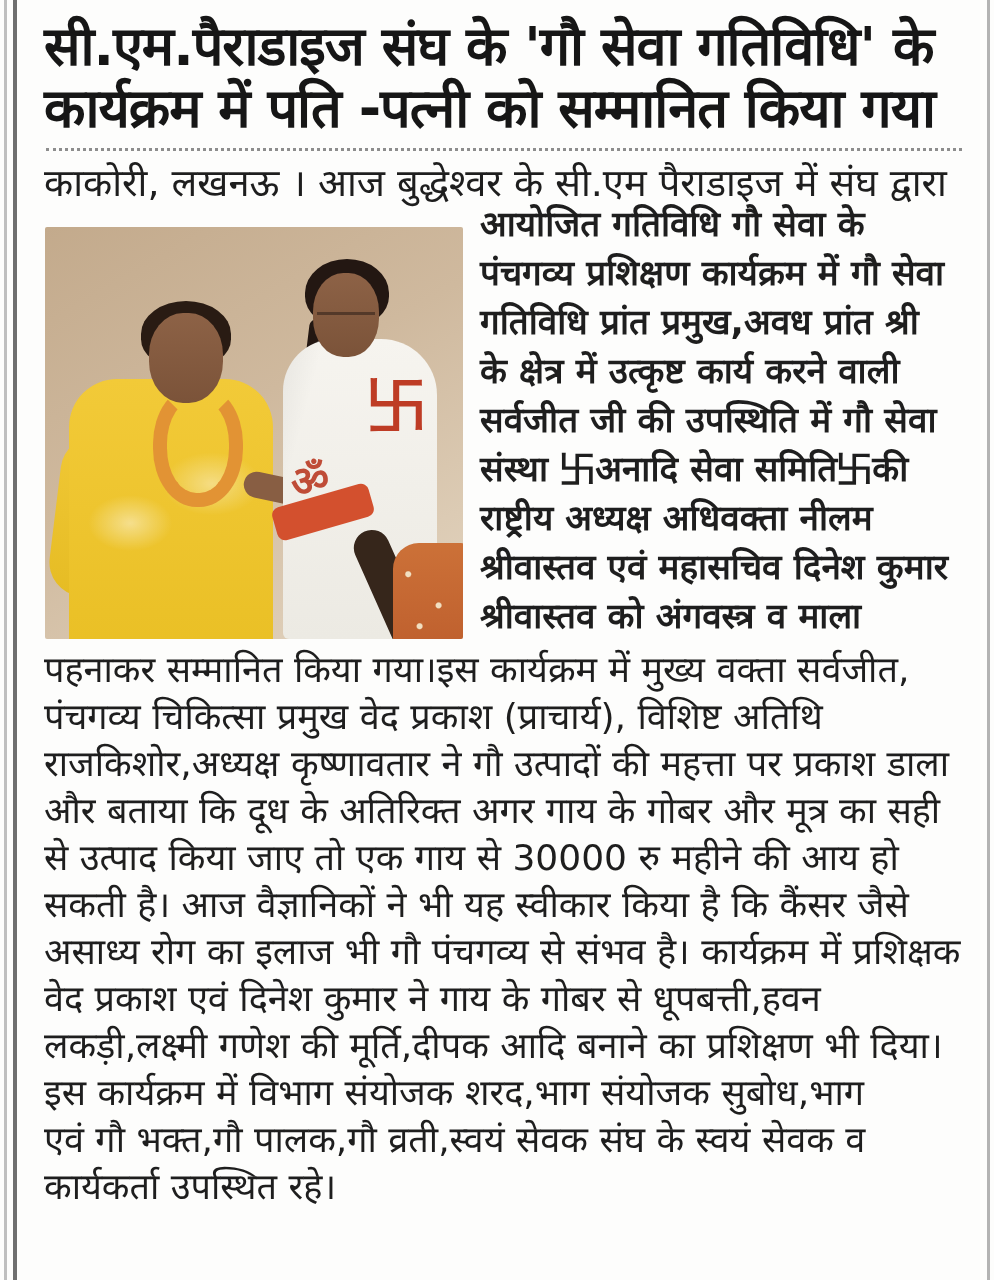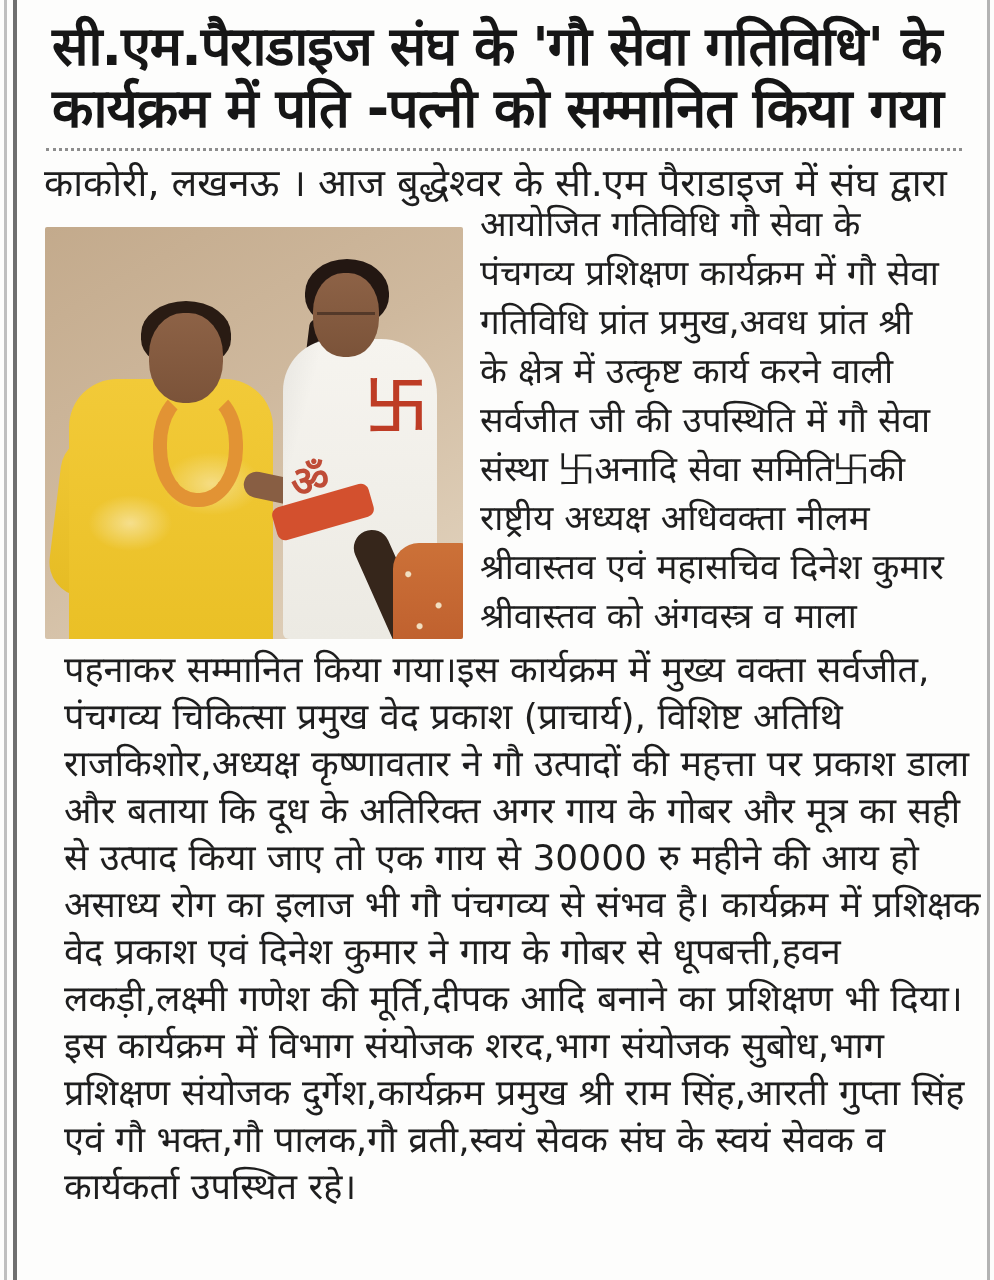--- a/index.html
+++ b/index.html
@@ -10,21 +10,21 @@
     font-family:"DejaVu Sans", sans-serif;
   }
   .vrule { position:absolute; top:0; height:100%; }
   .rule-left-outer { left:4px; width:3px; background:#bfbfbf; }
   .rule-left-inner { left:13px; width:4px; background:#6f6f6f; }
   .rule-right { left:987px; width:3px; background:#b3b3b3; }
 
   .headline {
     position:absolute; left:44px; top:16px; width:930px;
     font-size:54px; font-weight:bold; color:#161616;
-    line-height:62px; letter-spacing:-1px;margin-left:8px;
+    line-height:62px; letter-spacing:-1px;
   }
   .dotted-sep {
     position:absolute; left:46px; top:148px; width:916px; height:0;
     border-top:3px dotted #8d8d8d;
   }
   .dateline-line {
     position:absolute; left:44px; top:158px; width:930px;
     font-size:38px; color:#1e1e1e; line-height:50px; white-space:nowrap;
   }
 
@@ -114,26 +114,26 @@
       radial-gradient(6px 6px at 35% 80%, #f2dfbf 40%, rgba(0,0,0,0) 60%),
       linear-gradient(#d07034,#c35f2a);
     border-radius:26px 8px 0 0;
   }
 
   
   .side-col {
     position:absolute; left:480px; top:200px; width:506px;
     font-size:35px; color:#1e1e1e; line-height:49px;
   }
-  .side-col .t-line { height:49px; white-space:nowrap; overflow:visible; }
+  .side-col .t-line { height:49px; white-space:nowrap; overflow:visible;font-weight:bold; }
   .body-block {
     position:absolute; left:44px; top:646px; width:938px;
     font-size:36px; color:#1e1e1e; line-height:47px;
   }
-  .body-block .t-line { height:47px; white-space:nowrap; overflow:visible;margin-left:20px; }
+  .body-block .t-line { height:47px; white-space:nowrap; overflow:visible; }
 </style>
 </head>
 <body>
 
 <div class="page">
 
   <div class="vrule rule-left-outer"></div>
   <div class="vrule rule-left-inner"></div>
   <div class="vrule rule-right"></div>
 
@@ -180,22 +180,22 @@
     <div class="t-line">श्रीवास्तव एवं महासचिव दिनेश कुमार</div>
     <div class="t-line">श्रीवास्तव को अंगवस्त्र व माला</div>
   </div>
 
   <div class="body-block">
     <div class="t-line">पहनाकर सम्मानित किया गया।इस कार्यक्रम में मुख्य वक्ता  सर्वजीत,</div>
     <div class="t-line">पंचगव्य चिकित्सा प्रमुख वेद प्रकाश (प्राचार्य), विशिष्ट अतिथि</div>
     <div class="t-line">राजकिशोर,अध्यक्ष कृष्णावतार ने गौ उत्पादों की महत्ता पर प्रकाश डाला</div>
     <div class="t-line">और बताया कि दूध के अतिरिक्त अगर गाय के गोबर और मूत्र का सही</div>
     <div class="t-line">से उत्पाद किया जाए तो एक गाय से 30000 रु महीने की आय हो</div>
+    <div class="t-line">सकती है। आज वैज्ञानिकों ने भी यह स्वीकार किया है कि कैंसर जैसे</div>
     <div class="t-line">असाध्य रोग का इलाज भी गौ पंचगव्य से संभव है। कार्यक्रम में प्रशिक्षक</div>
     <div class="t-line">वेद प्रकाश एवं दिनेश कुमार ने गाय के गोबर से धूपबत्ती,हवन</div>
     <div class="t-line">लकड़ी,लक्ष्मी गणेश की मूर्ति,दीपक आदि बनाने का प्रशिक्षण भी दिया।</div>
     <div class="t-line">इस कार्यक्रम में विभाग संयोजक शरद,भाग संयोजक सुबोध,भाग</div>
-    <div class="t-line">प्रशिक्षण संयोजक दुर्गेश,कार्यक्रम प्रमुख श्री राम सिंह,आरती गुप्ता सिंह</div>
     <div class="t-line">एवं गौ भक्त,गौ पालक,गौ व्रती,स्वयं सेवक संघ के स्वयं सेवक व</div>
     <div class="t-line">कार्यकर्ता उपस्थित रहे।</div>
   </div>
 
 </div>
 
 </body></html>

